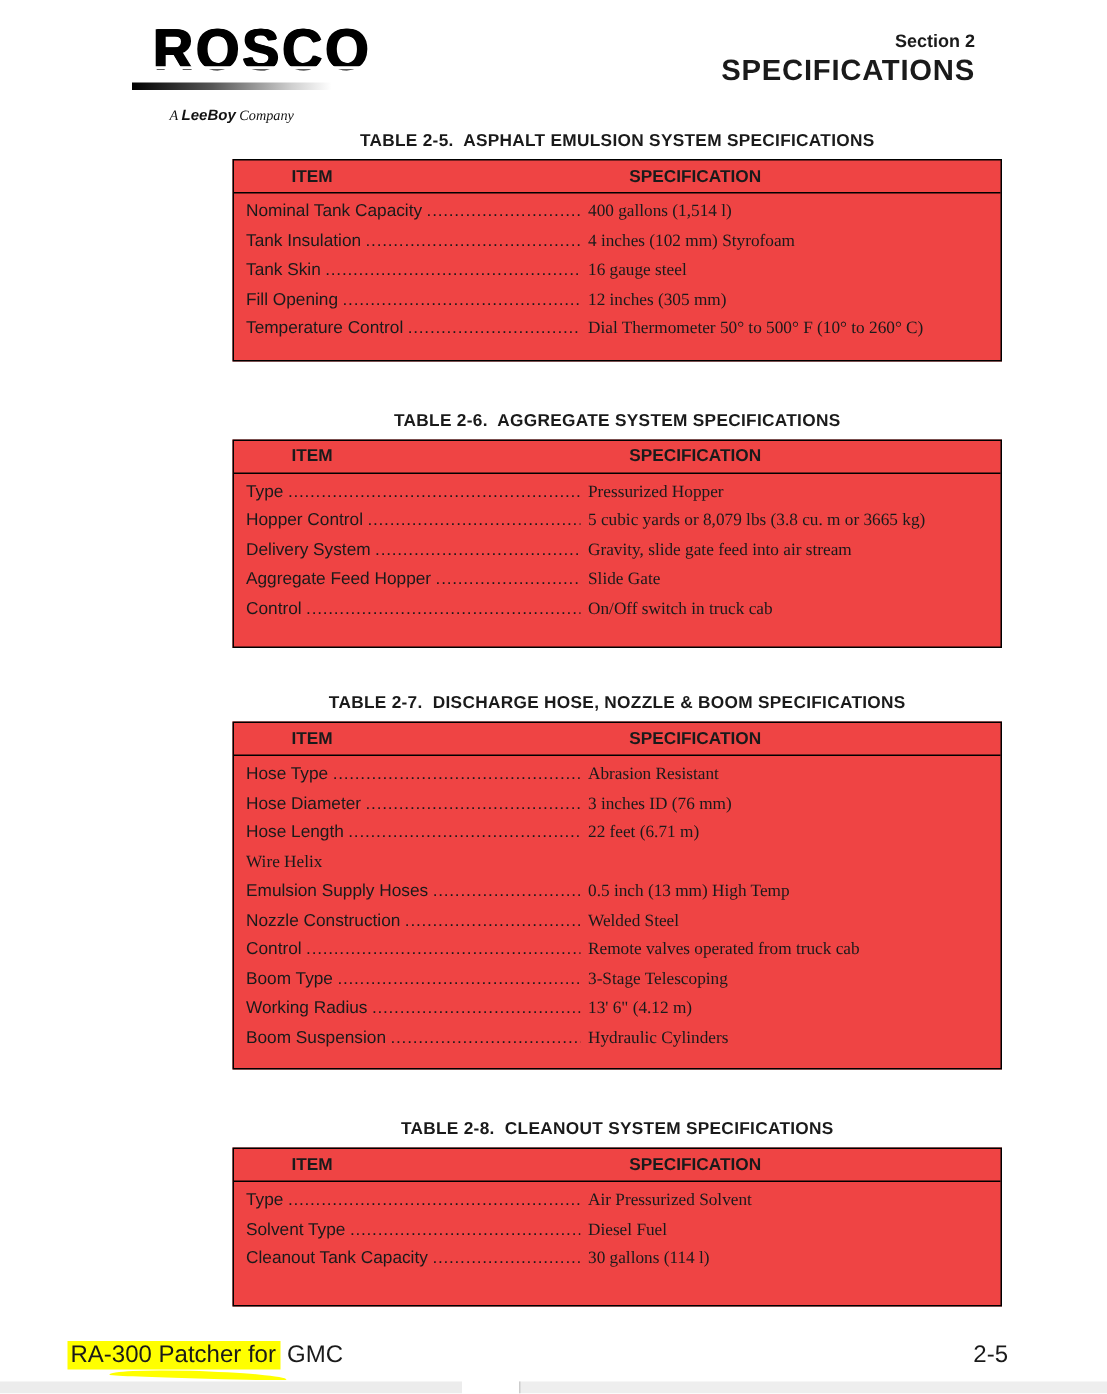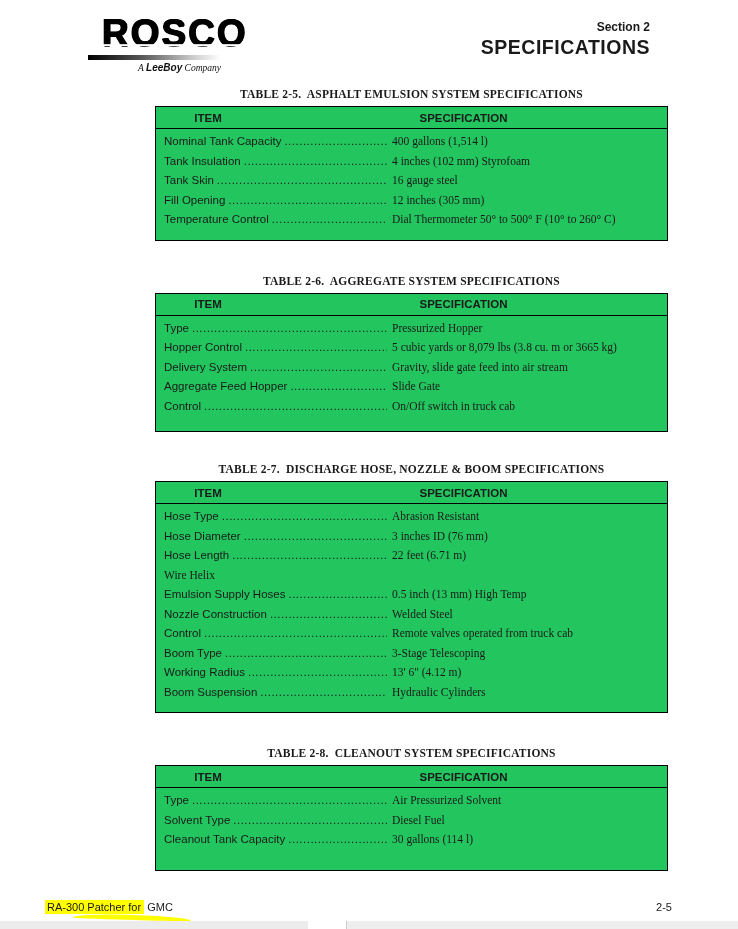--- a/index.html
+++ b/index.html
@@ -22,40 +22,40 @@
     margin-left:14px;
   }
   .logo-text::after{ 
     content:"";position:absolute;left:-2px;right:-2px;bottom:7px;height:2.5px;background:#fff;
   }
   .logo-bar{
     width:133px;height:5px;margin-top:3px;
     background:linear-gradient(to right,#000 0%,#555 40%,#cfcfcf 80%,#fff 100%);
   }
   .logo-tagline{
-    text-align:right;width:133px;margin-top:2px;
+    text-align:center;width:133px;margin-top:12px;
     font-family:"Liberation Serif","DejaVu Serif",serif;
     font-style:italic;font-size:9.5px;color:#111;white-space:nowrap;
   }
   .logo-tagline .brand{
     font-family:"Liberation Sans",sans-serif;font-weight:bold;font-style:italic;font-size:10px;
   }
   .section-title{text-align:right;margin-top:6px;line-height:1.25;}
   .section-line{font-weight:bold;font-size:12px;}
   .spec-line{font-weight:bold;font-size:19.5px;letter-spacing:0.5px;}
   
   #tables{margin:10px 70px 0 155px;width:513px;}
   .spec-block{margin-top:34px;}
   .spec-block:first-child{margin-top:2px;}
   .spec-block:nth-child(3){margin-top:31px;}
   .tbl-title{
     text-align:center;font-weight:bold;font-size:11.5px;
-    margin-bottom:6px;white-space:pre-wrap;letter-spacing:0.2px;font-family:Liberation Serif, serif;
-  }
-  .tbl{border:1.5px solid #000;background:#22c55e;}
+    margin-bottom:6px;white-space:pre-wrap;letter-spacing:0.2px;
+  }
+  .tbl{border:1.5px solid #000;background:#ef4444;}
   .tbl-head{
     display:flex;align-items:center;height:21px;border-bottom:1.5px solid #000;
     font-weight:bold;font-size:11.5px;
   }
   .th-item{flex:0 0 104px;text-align:center;}
   .th-spec{flex:1 1 auto;text-align:center;}
   .tbl-body{padding:3px 0 10px 0;}
   .spec-block:nth-child(2) .tbl-body{padding-bottom:15px;}
   .spec-block:nth-child(4) .tbl-body{padding-bottom:20px;}
   .tr{display:flex;align-items:baseline;line-height:19.5px;font-size:11.5px;padding-left:8px;}
@@ -67,21 +67,21 @@
   }
   .leader::after{
     content:"....................................................................................................";
     letter-spacing:0.5px;font-size:11.5px;
   }
   .spec{flex:1 1 auto;white-space:nowrap;font-family:Liberation Serif, serif;}
   
   .page-footer{
     position:absolute;left:45px;right:66px;bottom:16px;
     display:flex;justify-content:space-between;align-items:flex-start;
-    font-size:11px;
+    font-size:16px;
   }
   .footer-left{position:relative;}
   .hl{background:#ffff00;padding:1px 3px 1px 2px;position:relative;}
   .hl::after{ 
     content:"";position:absolute;left:28px;bottom:-5px;width:118px;height:4.5px;
     background:#ffff00;border-radius:50% 60% 40% 50%/100% 100% 20% 20%;
     transform:rotate(1.6deg);
   }
   .page-number{color:#1a1a1a;}
   

